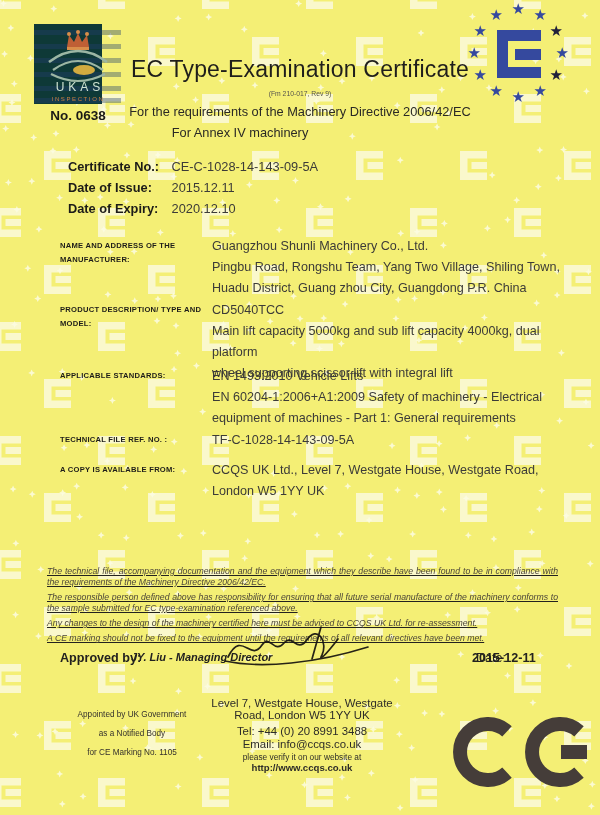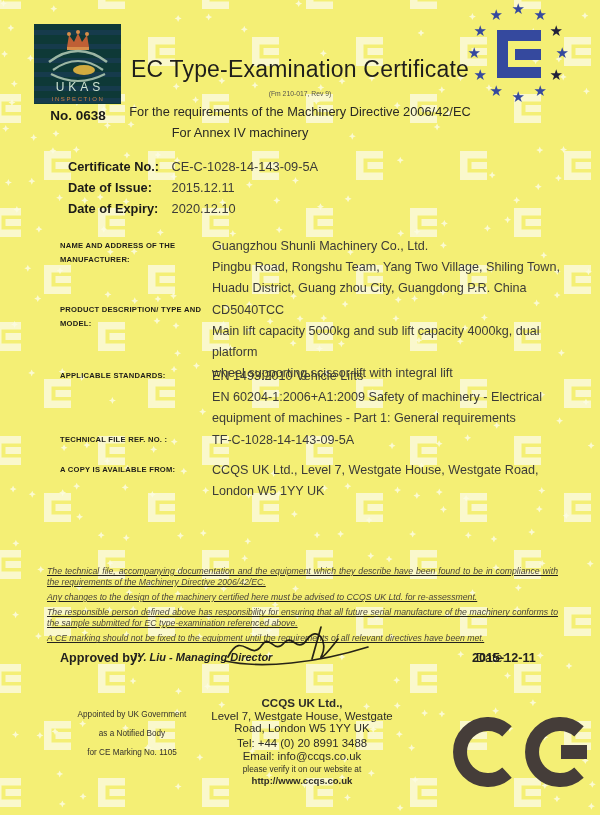--- a/index.html
+++ b/index.html
@@ -6,21 +6,21 @@
   body{
     width:600px;height:815px;position:relative;overflow:hidden;
     font-family:"Liberation Sans",sans-serif;
     background:var(--bg_yellow,#f4ef75);
     color:var(--ink,#23221f);
   }
   #bgpat{position:absolute;inset:0;z-index:0;pointer-events:none;}
   .layer{position:absolute;z-index:1;}
 
   
-  .ukas-box{left:34px;top:24px;width:87px;height:80px;background:var(--ukas_bg,#0e3937);}
+  .ukas-box{left:34px;top:24px;width:68px;height:80px;background:var(--ukas_bg,#0e3937);}
   .ukas-no{left:28px;top:108px;width:100px;text-align:center;font-weight:bold;font-size:13.5px;color:#1a1916;}
 
   
   .eu-logo{left:452px;top:2px;width:135px;height:106px;}
   .eu-star{position:absolute;font-size:15px;line-height:15px;}
   .eu-glyph{position:absolute;left:45px;top:28px;}
 
   
   .title{left:0;top:56px;width:600px;text-align:center;font-size:23px;letter-spacing:.2px;color:#1f1e1b;}
   .formref{left:0;top:90px;width:600px;text-align:center;font-size:6.8px;color:#54534c;}
@@ -1119,22 +1119,22 @@
 <div class="detail" style="top:460px">
   <div class="dlabel">A COPY IS AVAILABLE FROM:</div>
   <div class="dvalue">
     <div>CCQS UK Ltd., Level 7, Westgate House, Westgate Road,</div>
     <div>London W5 1YY UK</div>
   </div>
 </div>
 
 <div class="layer legal">
   <p>The technical file, accompanying documentation and the equipment which they describe have been found to be in compliance with the requirements of the Machinery Directive 2006/42/EC.</p>
+  <p>The responsible person defined above has responsibility for ensuring that all future serial manufacture of the machinery conforms to the sample submitted for EC type-examination referenced above.</p>
   <p>Any changes to the design of the machinery certified here must be advised to CCQS UK Ltd. for re-assessment.</p>
-  <p>The responsible person defined above has responsibility for ensuring that all future serial manufacture of the machinery conforms to the sample submitted for EC type-examination referenced above.</p>
   <p>A CE marking should not be fixed to the equipment until the requirements of all relevant directives have been met.</p>
 </div>
 
 <div class="layer approval">
   <span class="appr-label">Approved by:</span>
   <span class="appr-name">JY. Liu - Managing Director</span>
   <svg class="sig" width="150" height="58" viewBox="0 0 150 58">
     <g fill="none" style="stroke:var(--signature_ink,#15120e)" stroke-width="1.7" stroke-linecap="round" opacity="0.92">
       <path d="M6,42 C20,14 28,48 40,30 C48,18 52,40 62,28 C70,18 75,38 84,26 C96,8 106,28 100,40 C96,47 103,41 116,24"></path>
       <path d="M3,46 C40,54 95,48 146,32"></path>
@@ -1144,21 +1144,20 @@
   <span class="date-label">Date:</span>
   <span class="date-value">2015-12-11</span>
 </div>
 
 <div class="layer f-left">
   <div>Appointed by UK Government</div>
   <div>as a Notified Body</div>
   <div>for CE Marking No. 1105</div>
 </div>
 <div class="layer f-center">
-  <div class="f-org">CCQS UK Ltd.,</div>
   <div class="f-addr">Level 7, Westgate House, Westgate</div>
   <div class="f-addr">Road, London W5 1YY UK</div>
   <div class="f-tel">Tel: +44 (0) 20 8991 3488</div>
   <div class="f-email">Email: info@ccqs.co.uk</div>
   <div class="f-note">please verify it on our website at</div>
   <div class="f-site">http://www.ccqs.co.uk</div>
 </div>
 <svg class="layer ce-mark" width="150" height="84" viewBox="0 0 150 84">
   <g fill="none" style="stroke:var(--ce_dark,#453d39)" stroke-width="14">
     <path d="M59,21.4 A28,28 0 1,0 59,62.6"></path>

